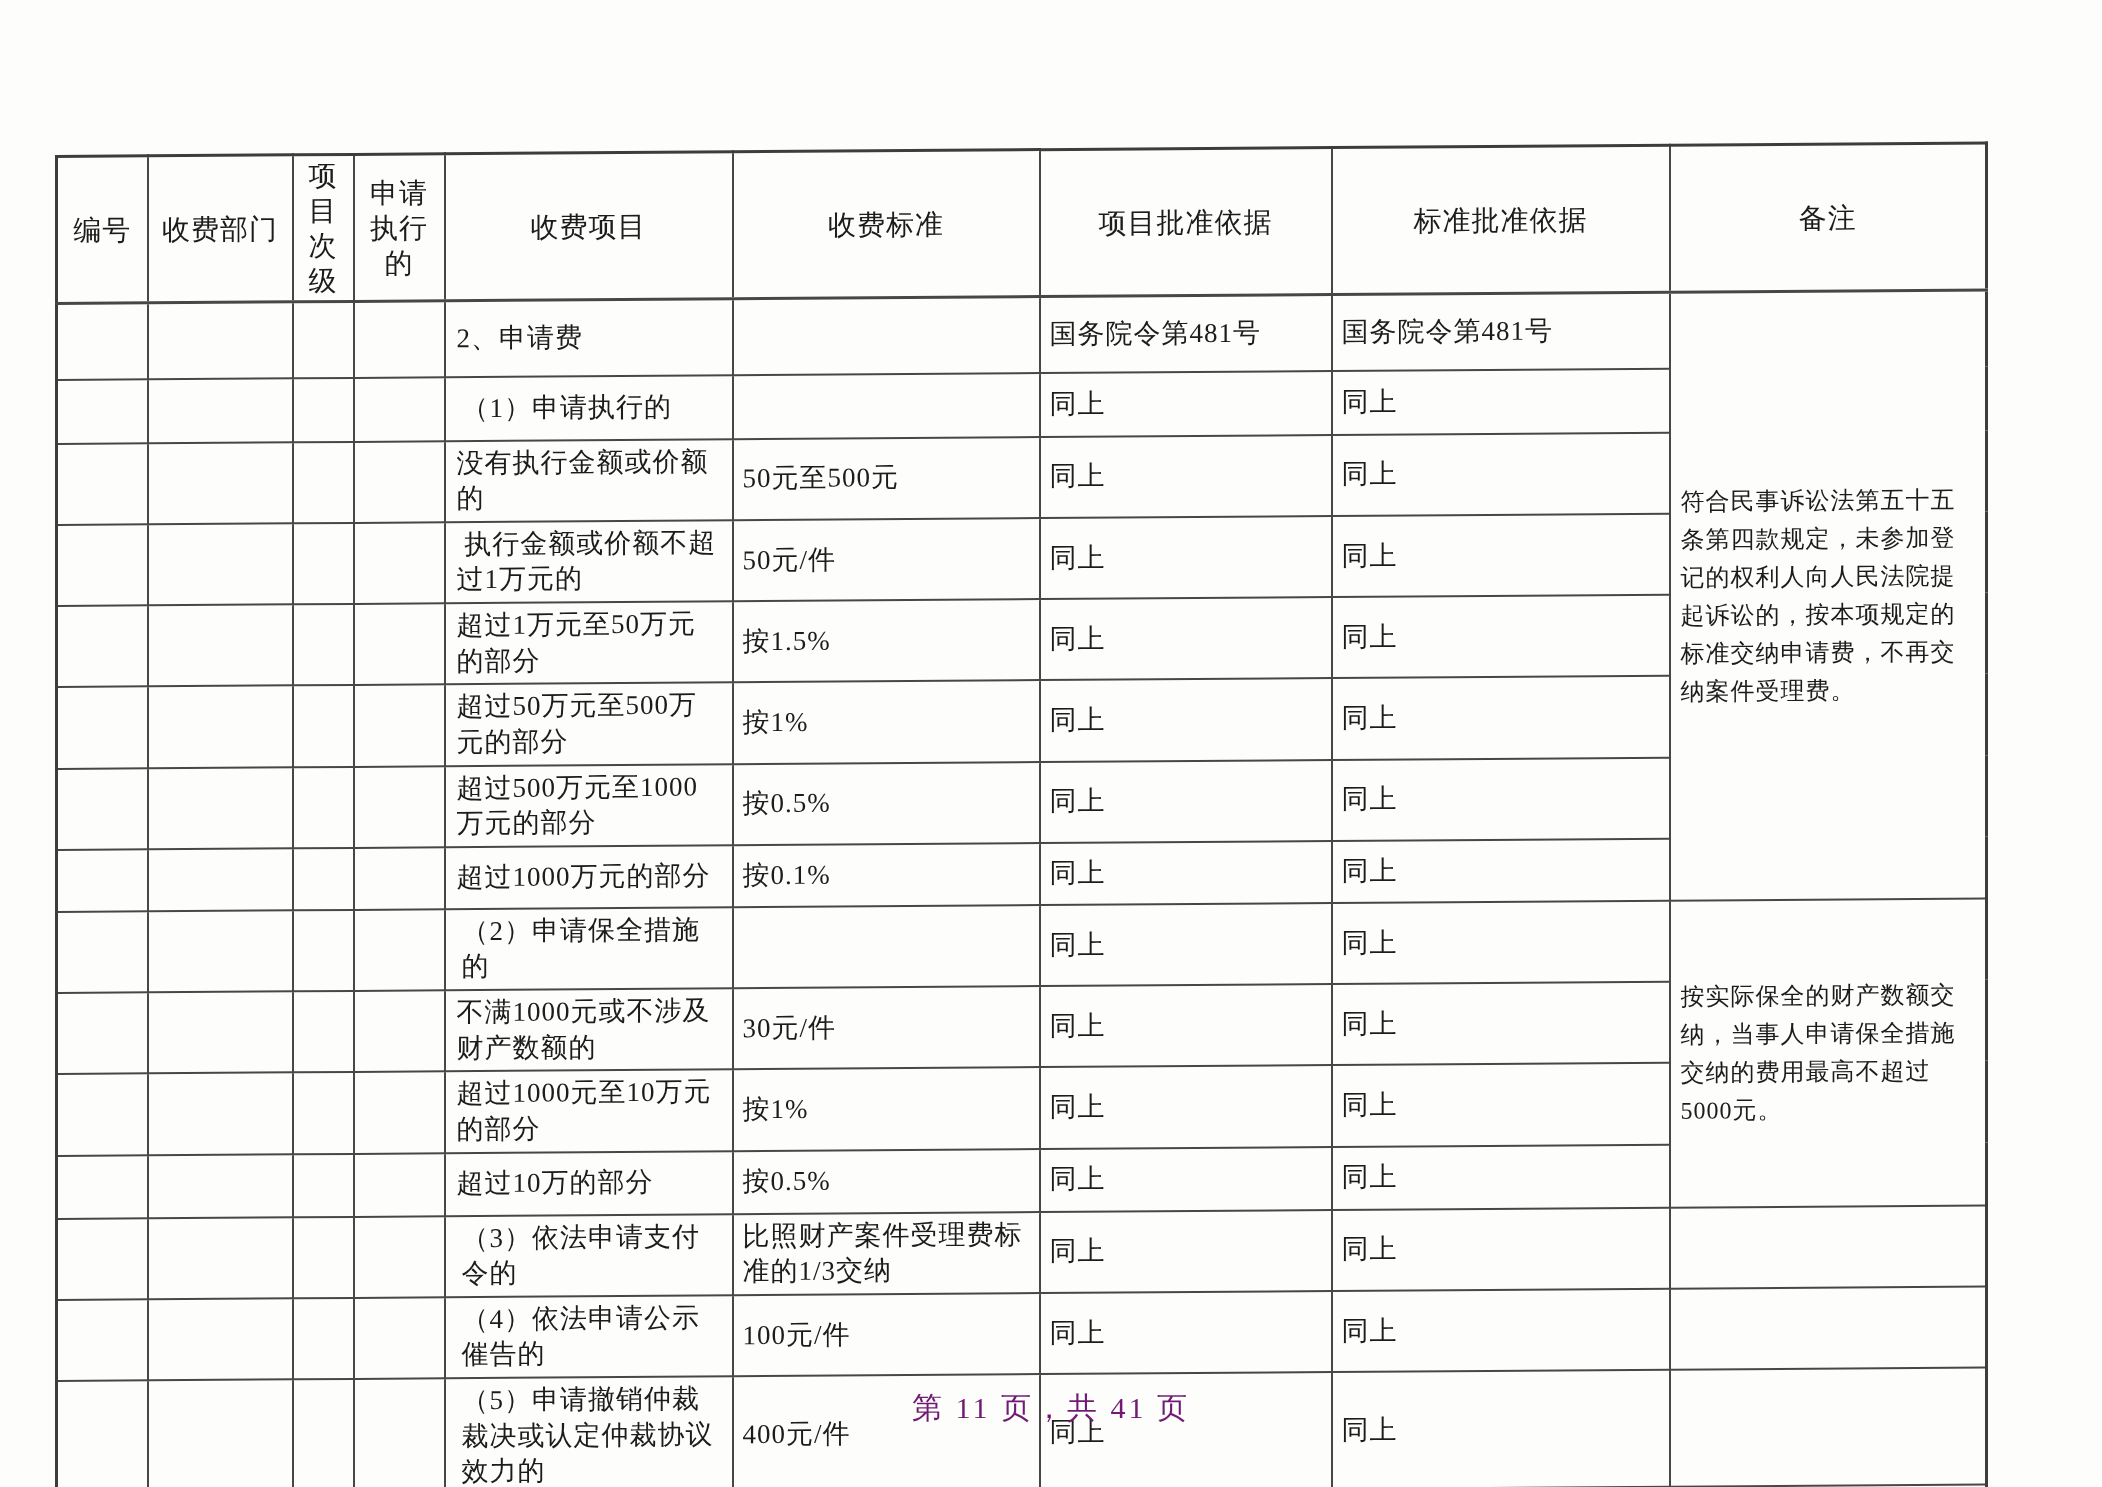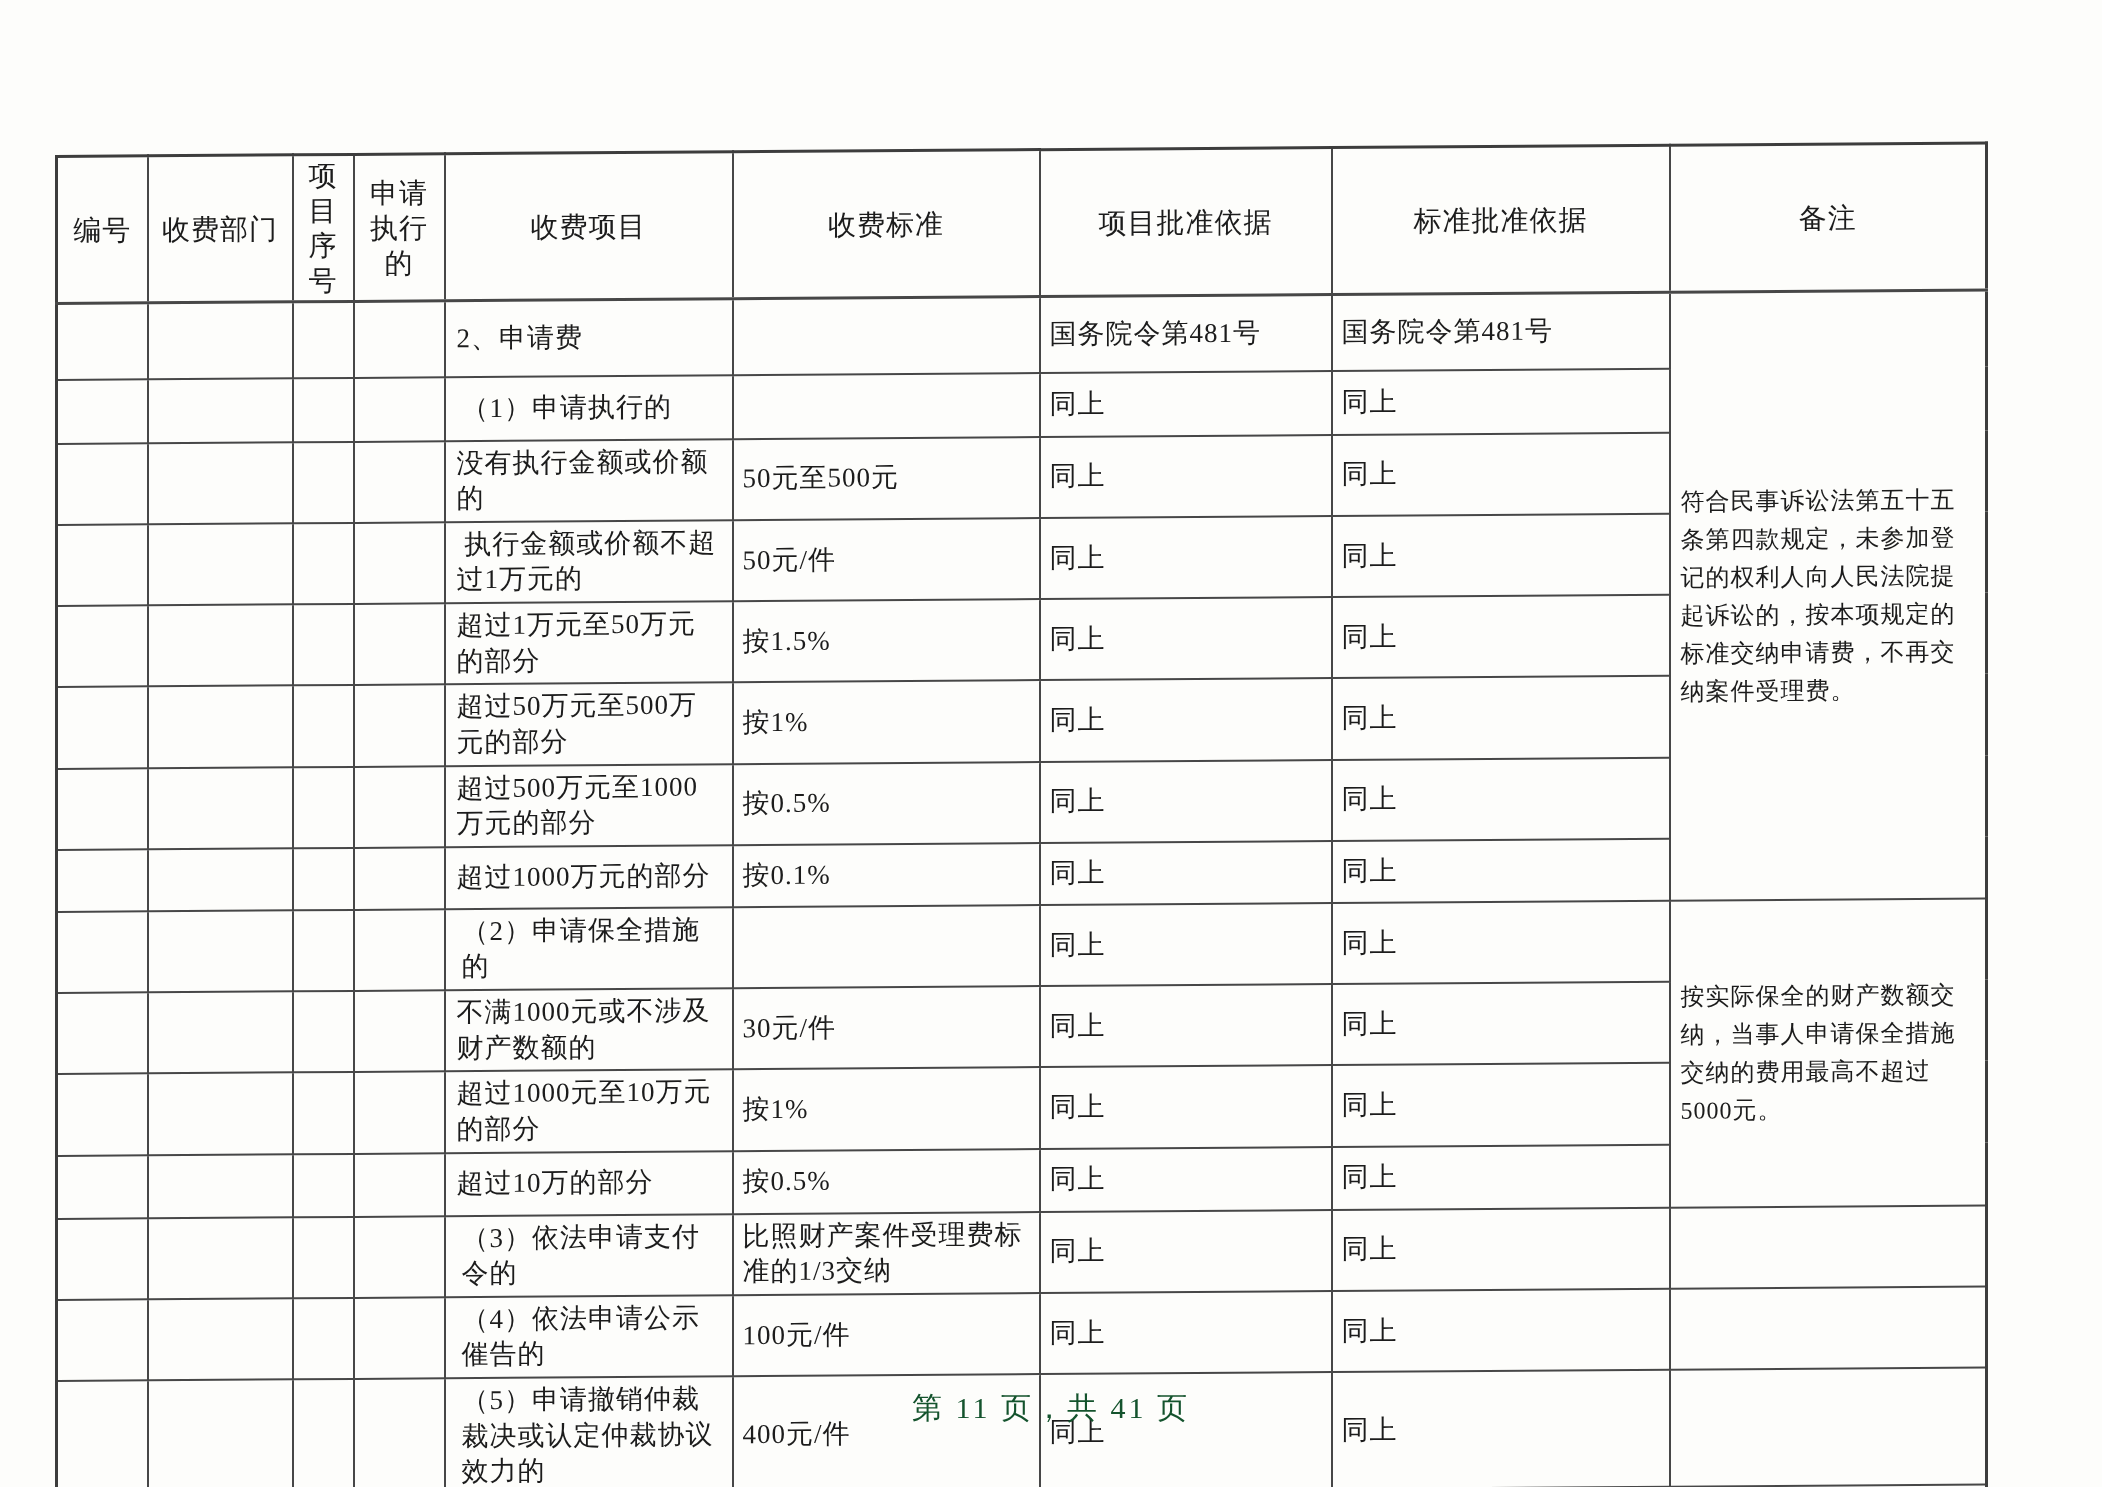--- a/index.html
+++ b/index.html
@@ -69,21 +69,21 @@
     text-align:left;
     vertical-align:middle;
   }
   .page-footer{
     position:absolute;
     left:0;right:0;
     top:1388px;
     text-align:center;
     font-size:30px;
     letter-spacing:3px;
-    color:#14532d;
+    color:#701a75;
   }
 </style>
 </head>
 <body>
 
 <div class="sheet">
 
   <div class="table-wrap">
     <table class="fee-table">
       <colgroup>
@@ -95,21 +95,21 @@
           <col class="c-standard">
         <col class="c-pbasis">
           <col class="c-sbasis">
           <col class="c-remark">
       </colgroup>
 
       <tbody>
           <tr class="hdr">
         <th>编号</th>
         <th>收费部门</th>
-        <th>项目序号</th>
+        <th>项目次级</th>
         <th>申请执行的</th>
         <th>收费项目</th>
         <th>收费标准</th>
         <th>项目批准依据</th>
         <th>标准批准依据</th>
         <th>备注</th>
       </tr>
 
       <tr class="r1">
         <td></td>

